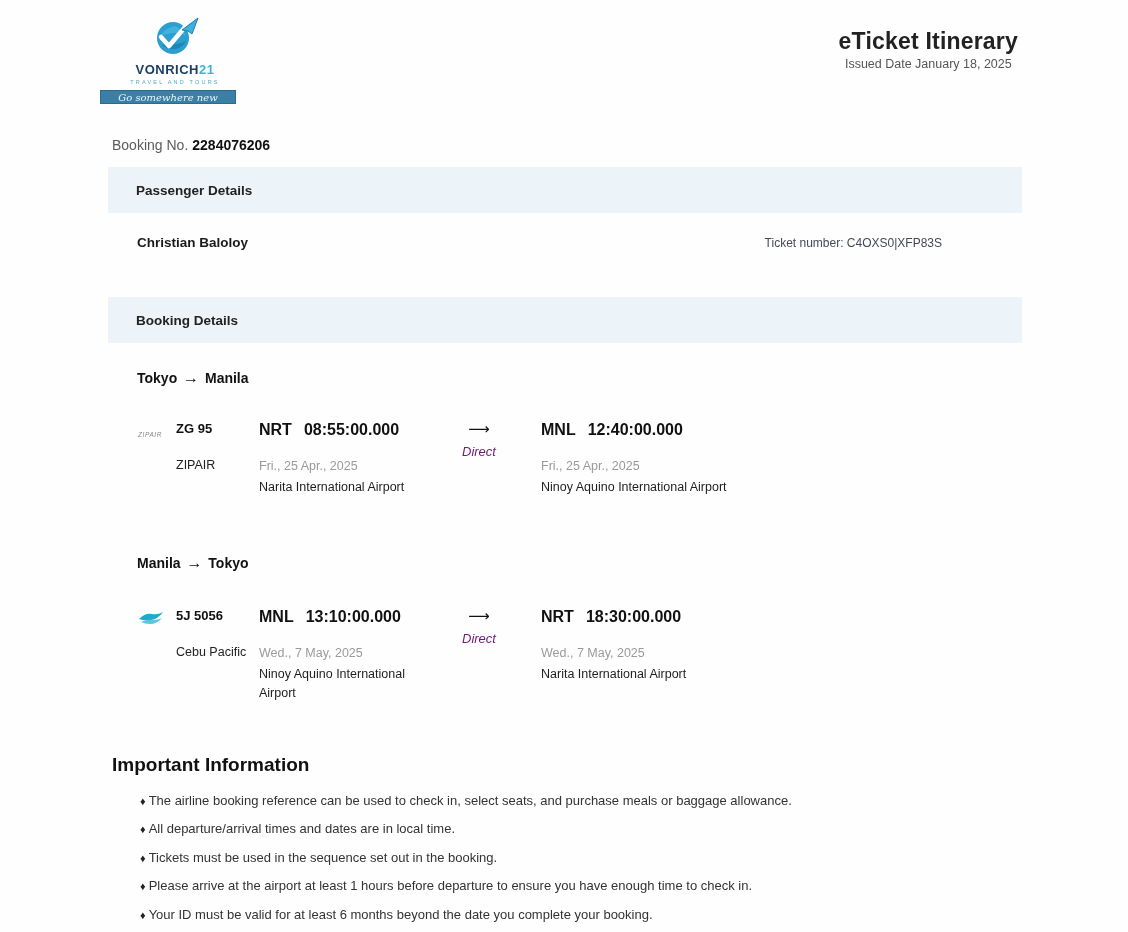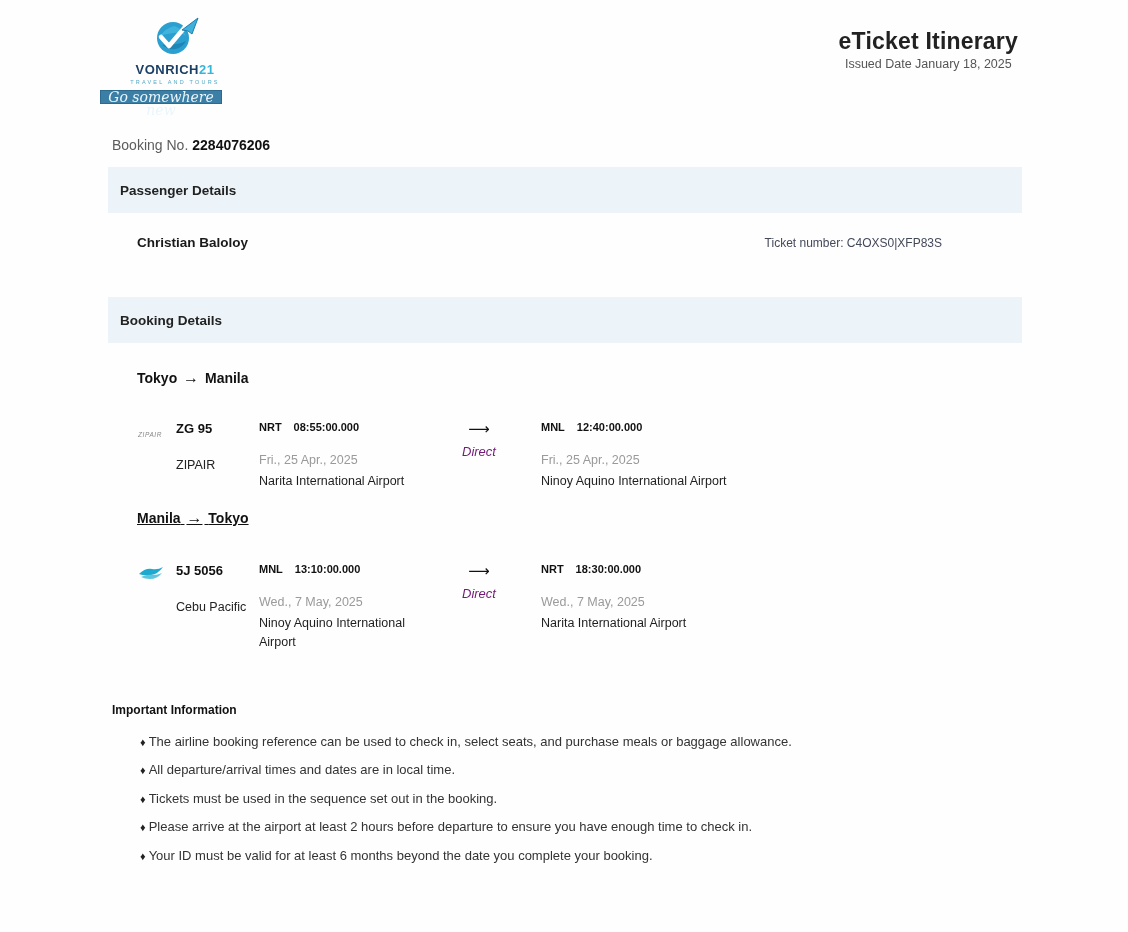--- a/index.html
+++ b/index.html
@@ -22,41 +22,41 @@
   .logo-globe { display: block; margin: 0 auto; }
   .brand {
     font-size: 13px; font-weight: bold; letter-spacing: .5px;
     color: #1c3f66; line-height: 1.1; margin-top: 1px;
   }
   .brand .brand-num { color: #35b6d9; }
   .tagline {
     font-size: 5.5px; letter-spacing: 2.2px; color: #55a9c4; margin-top: 2px;
   }
   .banner {
-    margin-top: 5px; margin-left: -10px; width: 122px; height: 14px;
+    margin-top: 5px; margin-left: -10px; width: 136px; height: 14px;
     background: #3c7fa6; border: 1px solid #2c6a8e;
-    color: #eaf6fb; font-size: 14px; font-style: italic;
+    color: #eaf6fb; font-size: 10px; font-style: italic;
     font-family: "DejaVu Serif", serif;
     line-height: 13px; text-align: center;
   }
   .title-block { text-align: center; padding-top: 14px; }
   .doc-title { font-size: 23px; font-weight: 600; color: #222; letter-spacing: .2px; }
   .issued { font-size: 12.5px; color: #555; margin-top: 2px; }
 
   
   .booking-info { padding: 33px 0 0 112px; }
   .booking-line { font-size: 14px; color: #5c5c5c; margin-bottom: 14px; }
   .booking-line b { color: #111; font-weight: bold; margin-left: 4px; }
 
   
   .section-bar {
     margin: 12px 106px 0 108px;
     height: 46px; background: #edf4f9;
     display: flex; align-items: center;
-    padding-left: 12px;
+    padding-left: 28px;
     font-size: 13.5px; font-weight: bold; color: #222;
   }
   .bar-passenger { margin-top: 13px; }
   .bar-flight { margin-top: 25px; }
 
   
   .passenger-row {
     display: flex; justify-content: space-between; align-items: center;
     margin: 0 106px 0 108px; padding: 22px 80px 22px 29px;
   }
@@ -72,33 +72,33 @@
   .flight-row {
     display: grid;
     grid-template-columns: 38px 83px 190px 92px auto;
     margin: 34px 0 0 138px;
     align-items: start;
   }
   .col-logo { padding-top: 2px; }
   .zipair-mark { font-size: 6.5px; color: #888; letter-spacing: .6px; font-style: italic; }
   .col-flight .fno { font-size: 13px; font-weight: bold; color: #111; }
   .col-flight .airline { font-size: 12.5px; color: #222; margin-top: 22px; }
-  .seg .code-time { font-size: 11px; font-weight: bold; color: #111; }
+  .seg .code-time { font-size: 16px; font-weight: bold; color: #111; }
   .seg .code-time .code { margin-right: 12px; }
   .seg .date { font-size: 12.5px; color: #9a9a9a; margin-top: 20px; }
   .seg .airport { font-size: 12.5px; color: #1e1e1e; margin-top: 5px; line-height: 1.45; }
   .col-dep { max-width: 172px; }
   .col-mid { text-align: center; padding-top: 0; width: 60px; }
   .col-mid .d-arrow { font-size: 15px; color: #111; line-height: 1; }
   .col-mid .d-label { font-size: 13px; color: #701a75; margin-top: 8px; font-style: italic; }
   .row2 { margin-top: 36px; }
 
   
   .important { margin: 52px 110px 0 112px; }
-  .imp-title { font-size: 12px; font-weight: bold; color: #111; margin-bottom: 16px; }
+  .imp-title { font-size: 19px; font-weight: bold; color: #111; margin-bottom: 16px; }
   .bullet {
     font-size: 13px; color: #333; line-height: 1.35;
     margin-bottom: 11px; max-width: 1000px; margin-left: 28px;
   }
   .bullet .diamond { font-size: 11px; margin-right: 3px; color: #222; }
 </style>
 </head>
 <body>
 
 <div class="page">
@@ -166,21 +166,21 @@
     </div>
     <div class="seg col-arr">
       <div class="code-time">
         <span class="code">MNL</span><span>12:40:00.000</span>
       </div>
       <div class="date">Fri., 25 Apr., 2025</div>
       <div class="airport">Ninoy Aquino International Airport</div>
     </div>
   </div>
 
-  <div class="route-heading" style="margin-top:19px;text-decoration:underline;">
+  <div class="route-heading" style="margin-top:58px;">
     <span>Manila</span>
     <span class="arrow">→</span>
     <span>Tokyo</span>
   </div>
   <div class="flight-row row2">
     <div class="col-logo">
       <svg width="26" height="18" viewBox="0 0 26 18">
         <path d="M1 9 Q7 3 14 4 Q20 5 25 2 Q20 9 13 10 Q6 11 1 9Z" fill="#1fa9cf"></path>
         <path d="M3 12 Q9 9 15 10 Q20 10 24 8 Q19 14 12 14 Q7 14 3 12Z" fill="#5cc6de"></path>
       </svg>
@@ -207,18 +207,18 @@
       <div class="date">Wed., 7 May, 2025</div>
       <div class="airport">Narita International Airport</div>
     </div>
   </div>
 
   <div class="important">
     <div class="imp-title">Important Information</div>
     <div class="bullet"><span class="diamond">♦</span><span>The airline booking reference can be used to check in, select seats, and purchase meals or baggage allowance.</span></div>
     <div class="bullet"><span class="diamond">♦</span><span>All departure/arrival times and dates are in local time.</span></div>
     <div class="bullet"><span class="diamond">♦</span><span>Tickets must be used in the sequence set out in the booking.</span></div>
-    <div class="bullet"><span class="diamond">♦</span><span>Please arrive at the airport at least 2 hours before departure to ensure you have enough time to check in.</span></div>
+    <div class="bullet"><span class="diamond">♦</span><span>Please arrive at the airport at least 1 hours before departure to ensure you have enough time to check in.</span></div>
     <div class="bullet"><span class="diamond">♦</span><span>Your ID must be valid for at least 6 months beyond the date you complete your booking.</span></div>
 
   </div>
 
 </div>
 
 </body></html>

